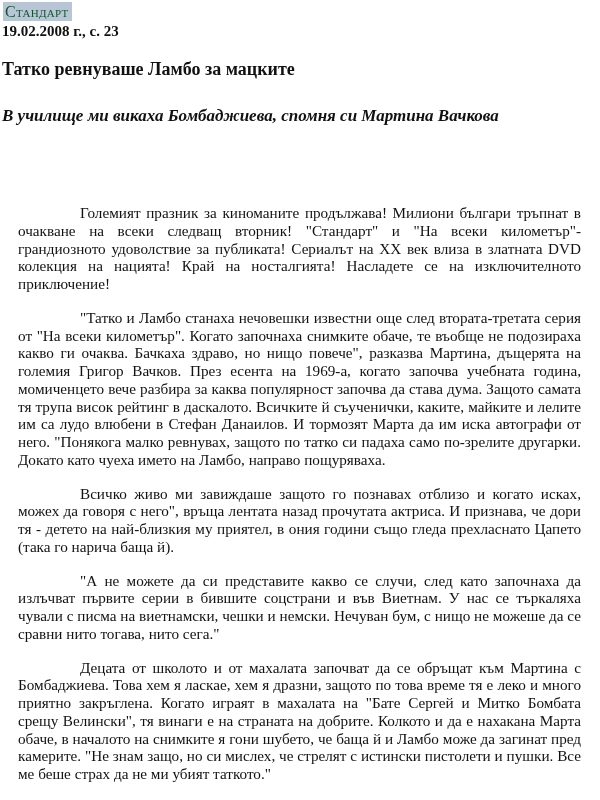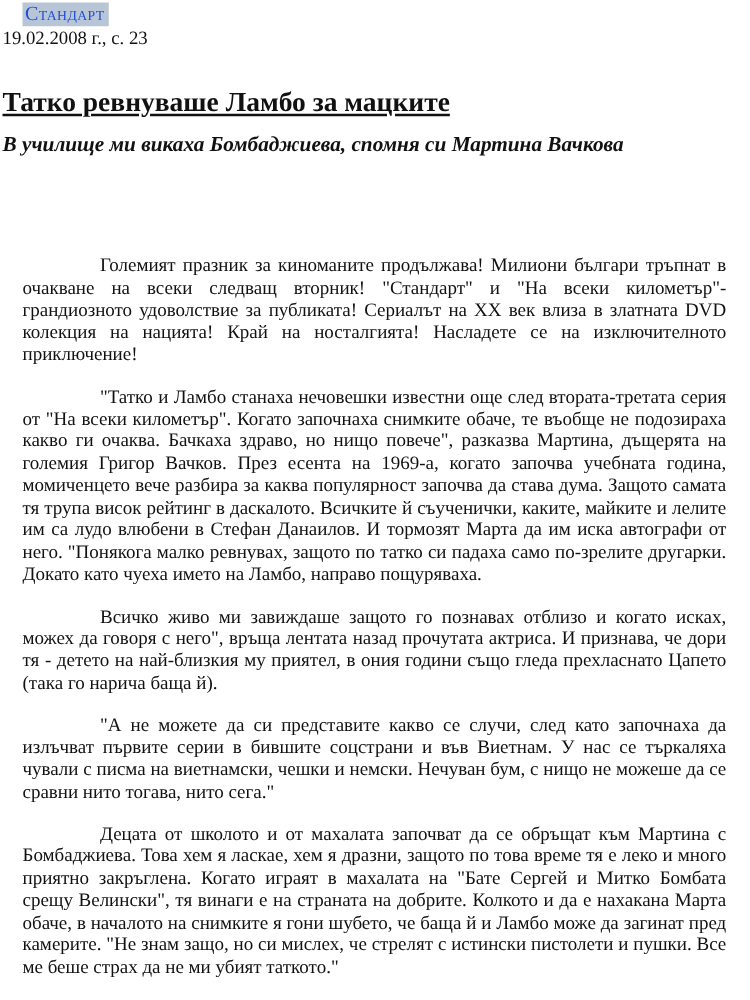--- a/index.html
+++ b/index.html
@@ -17,49 +17,48 @@
     }
     .page {
       position: absolute;
       left: 0;
       top: 0;
       width: 600px;
       height: 800px;
     }
     .masthead {
       position: absolute;
-      left: 18px;
+      left: 3px;
       top: 2px;
       height: 19px;
       padding: 0 3px 0 2px;
       background: #b7c5d6;
-      color: #1d4ed8;
+      color: #14532d;
       font-family: "Liberation Serif", "DejaVu Serif", serif;
       font-variant: small-caps;
       font-size: 16px;
       line-height: 19px;
       letter-spacing: 0.3px;
     }
     .dateline {
       position: absolute;
       left: 2px;
       top: 22px;
-      font-weight: normal;
+      font-weight: bold;
       font-size: 15px;
       line-height: 18px;
       text-align: right;
     }
     .headline {
       position: absolute;
       left: 2px;
-      top: 72px;
+      top: 59px;
       font-weight: bold;
-      font-size: 22px;
+      font-size: 18px;
       line-height: 20px;
-      text-decoration: underline;
     }
     .subheadline {
       position: absolute;
       left: 2px;
       top: 105px;
       width: 590px;
       font-weight: bold;
       font-style: italic;
       font-size: 17px;
       line-height: 22px;

